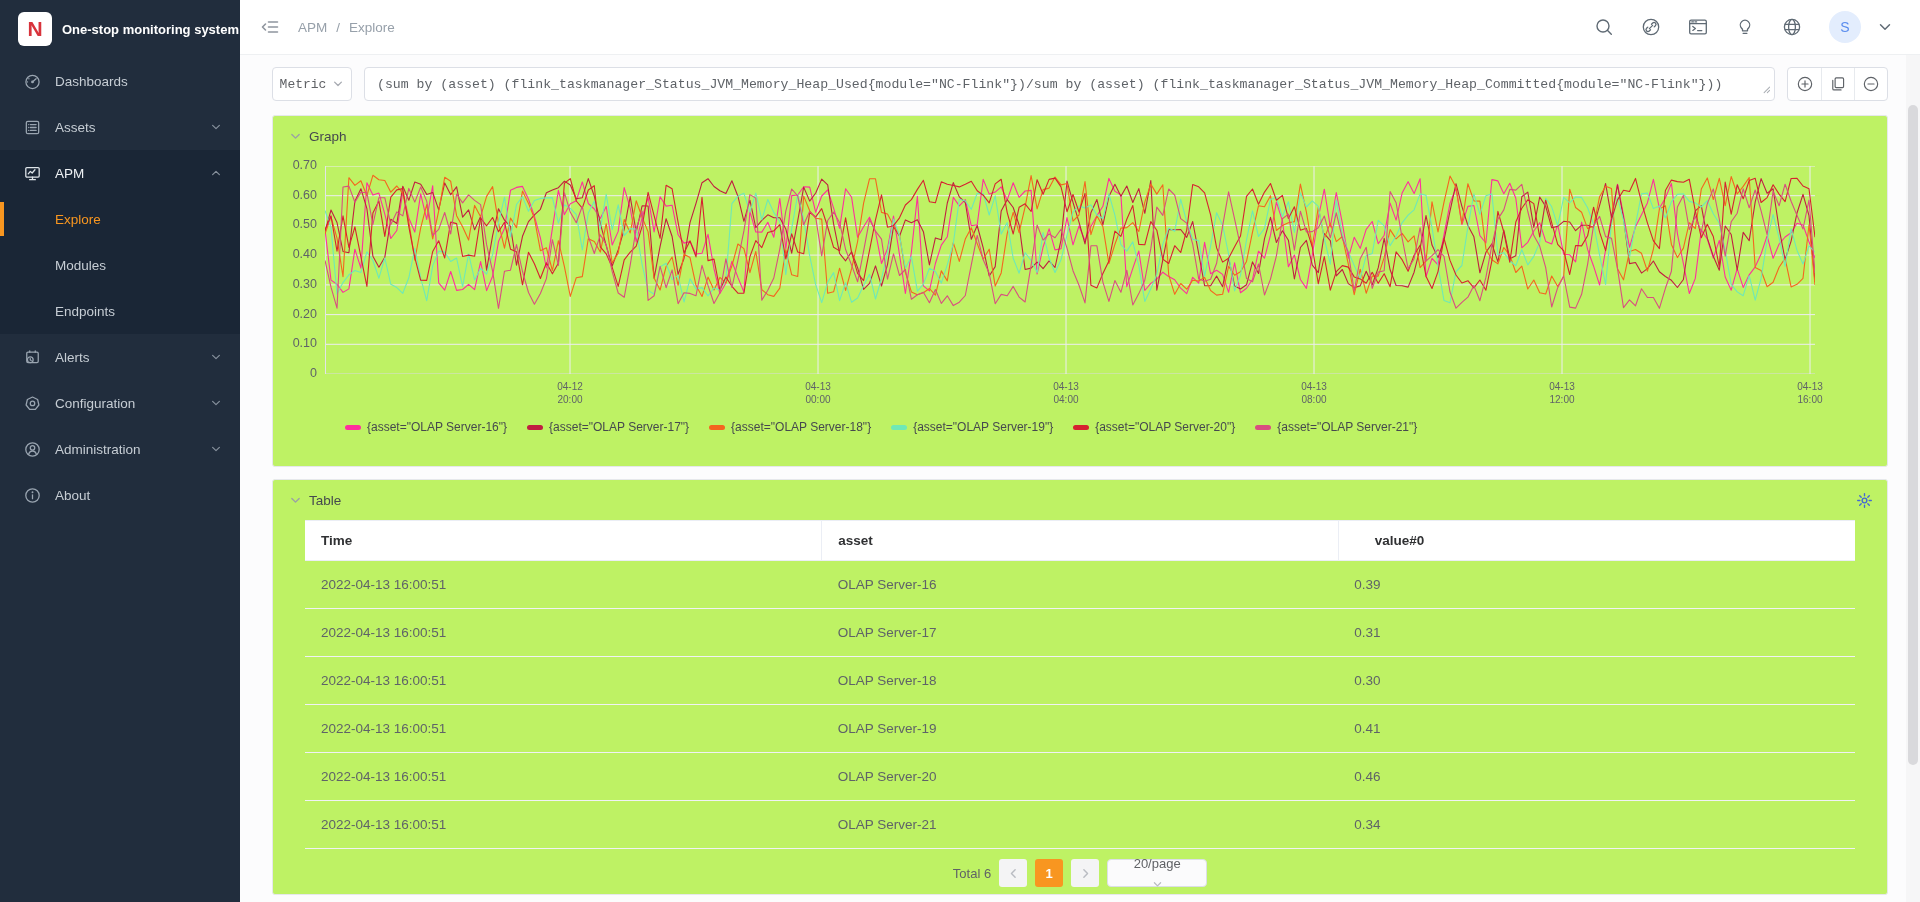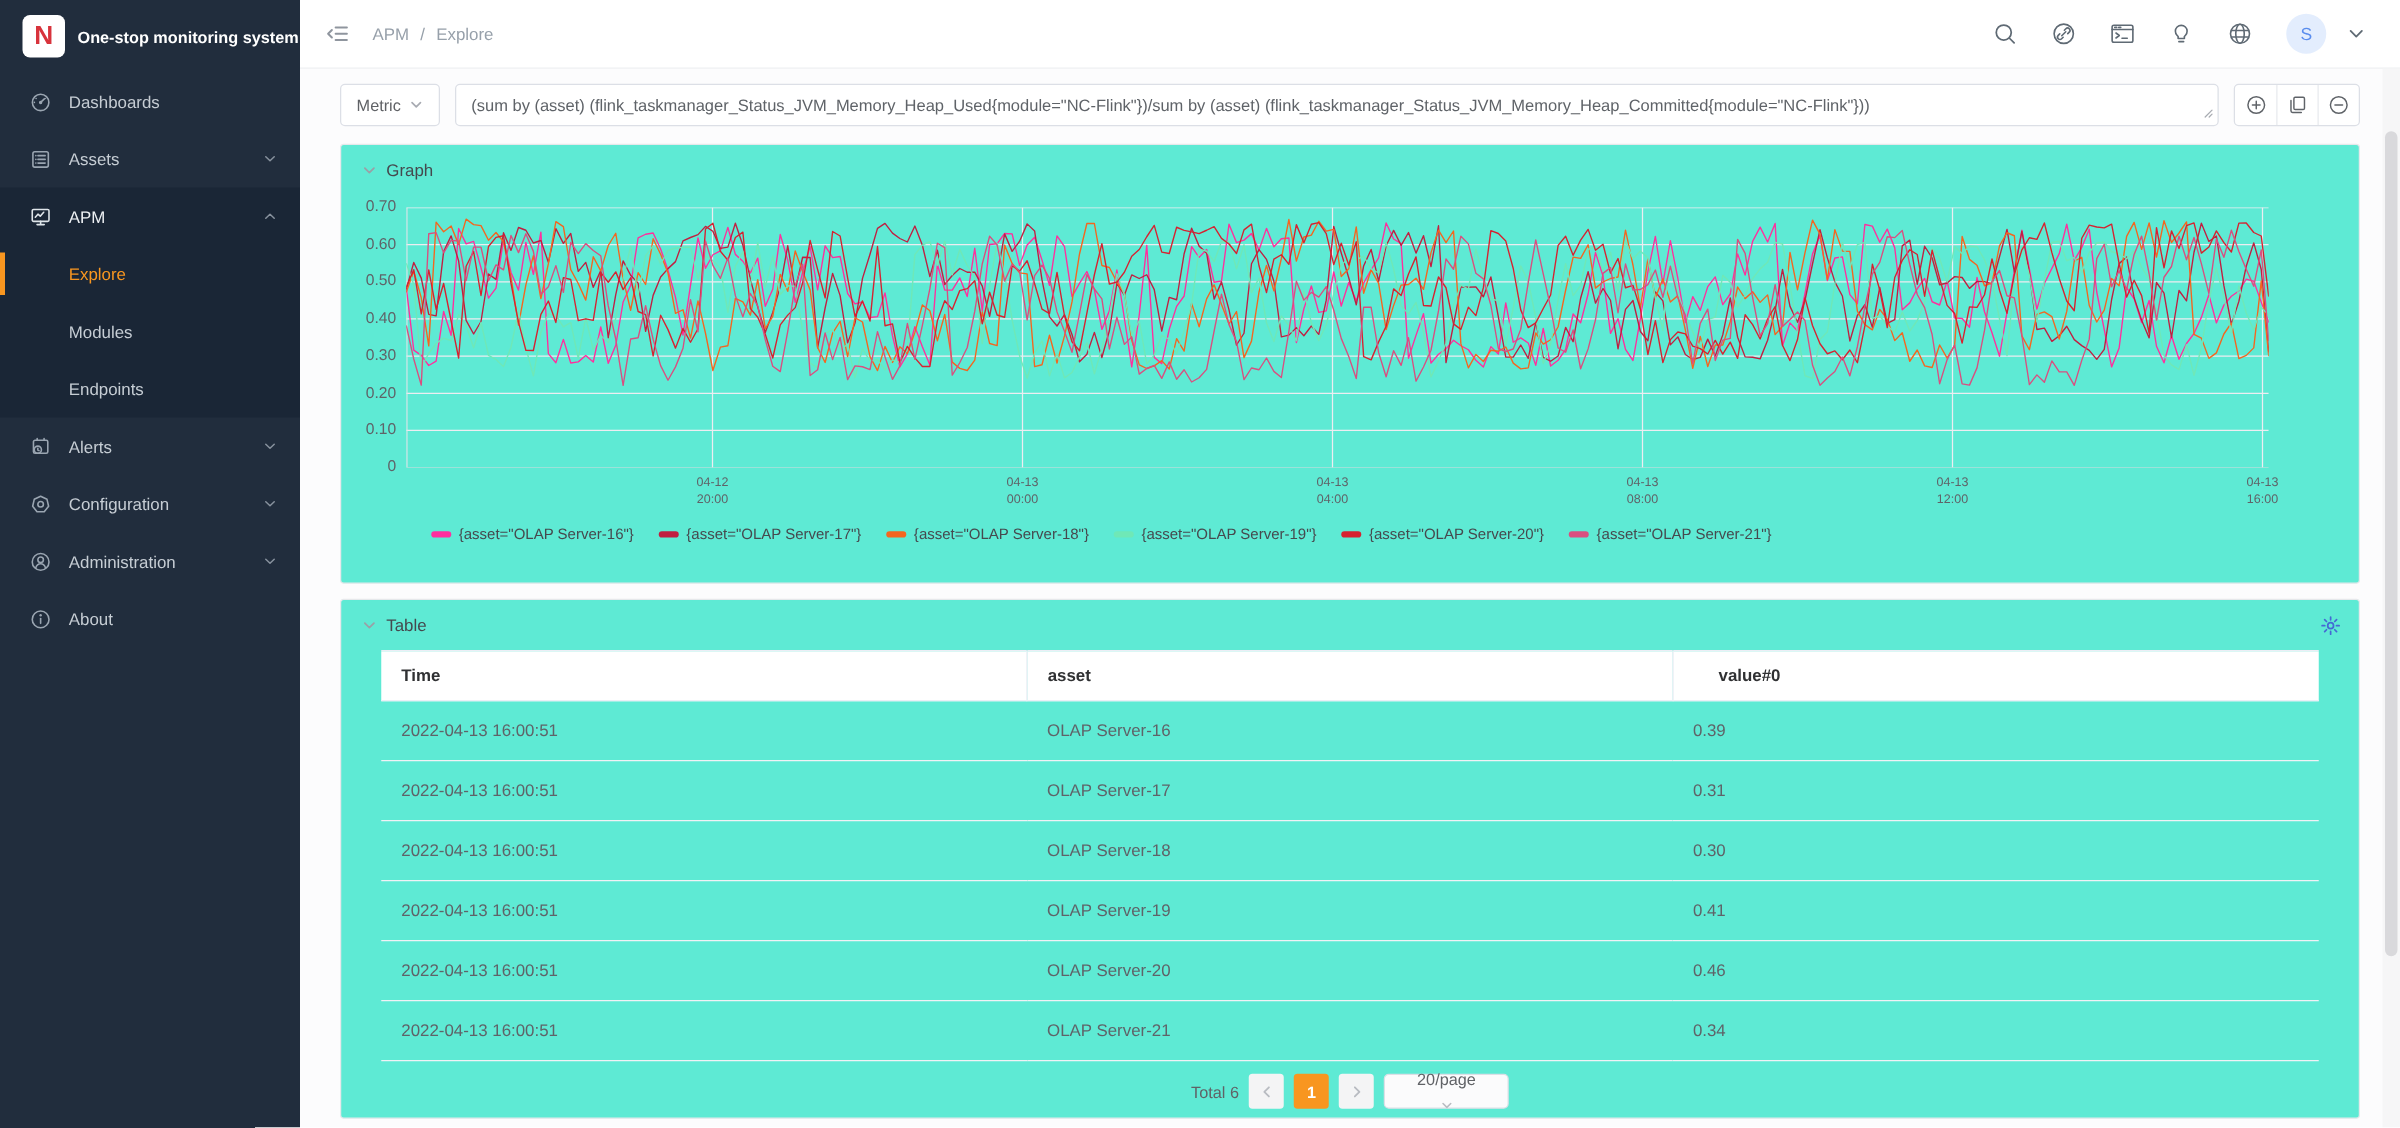--- a/index.html
+++ b/index.html
@@ -40,37 +40,37 @@
   .top-icon { color:#5f6a74; display:flex; cursor:pointer; }
   .avatar { width:32px; height:32px; border-radius:50%; background:#e3edfd;
     color:#5a8dee; font-size:14px; display:flex; align-items:center;
     justify-content:center; cursor:pointer; }
   .user-chev { color:#5f6a74; display:flex; cursor:pointer; margin-left:-12px; }
 
   
   .content { position:absolute; left:240px; top:55px; right:0; bottom:0;
     background:#fcfcfd; padding:12px 32px 0 32px; }
 
-  .query-row { display:flex; gap:12px; align-items:center; }
+  .query-row { display:flex; gap:12px; align-items:center;font-family:Liberation Mono, monospace; }
   .metric-select { width:80px; height:34px; border:1px solid #dcdfe6;
     border-radius:4px; background:#fff; display:flex; align-items:center;
     justify-content:center; gap:6px; font-size:13px; color:#606266; cursor:pointer; }
   .metric-select .sel-chev { color:#a8abb2; display:flex; }
   .query-input { flex:1; height:34px; border:1px solid #dcdfe6; border-radius:4px;
     background:#fff; padding:0 22px 0 12px; font-size:13.2px; color:#5f6368;
     display:flex; align-items:center; white-space:nowrap; overflow:hidden;
     position:relative; }
   .resize-grip { position:absolute; right:3px; bottom:2px; color:#a9adb3; }
   .query-btns { display:flex; height:34px; border:1px solid #dcdfe6;
     border-radius:4px; background:#fff; overflow:hidden; }
   .q-btn { width:33px; display:flex; align-items:center; justify-content:center;
     color:#5f6368; cursor:pointer; }
   .q-btn + .q-btn { border-left:1px solid #e7eaee; }
 
-  .panel { background:#5eead4; border:1px solid #e6e8eb; border-radius:3px; }
+  .panel { background:#bef264; border:1px solid #e6e8eb; border-radius:3px; }
   .panel-head { display:flex; align-items:center; gap:7px; padding:13px 16px 0 16px;
     font-size:13.5px; color:#45494e; }
   .panel-chev { color:#9aa0a6; display:flex; cursor:pointer; }
 
   .graph-panel { margin-top:14px; height:352px; position:relative; }
   .chart-wrap { position:relative; margin-top:22px; height:246px; }
   .ylab { position:absolute; width:44px; text-align:right; font-size:12.5px;
     color:#5f6368; }
   .plot { position:absolute; left:52px; top:0; }
   .xlab { position:absolute; transform:translateX(-50%); text-align:center;

